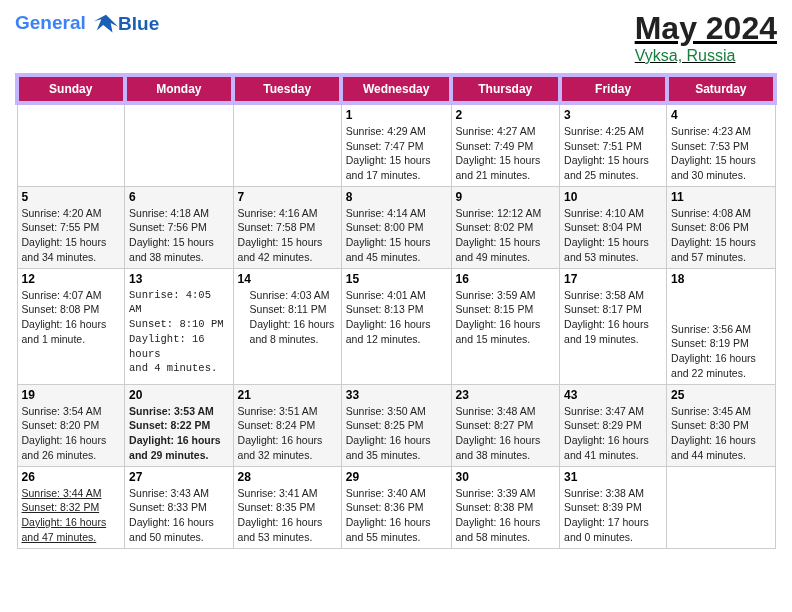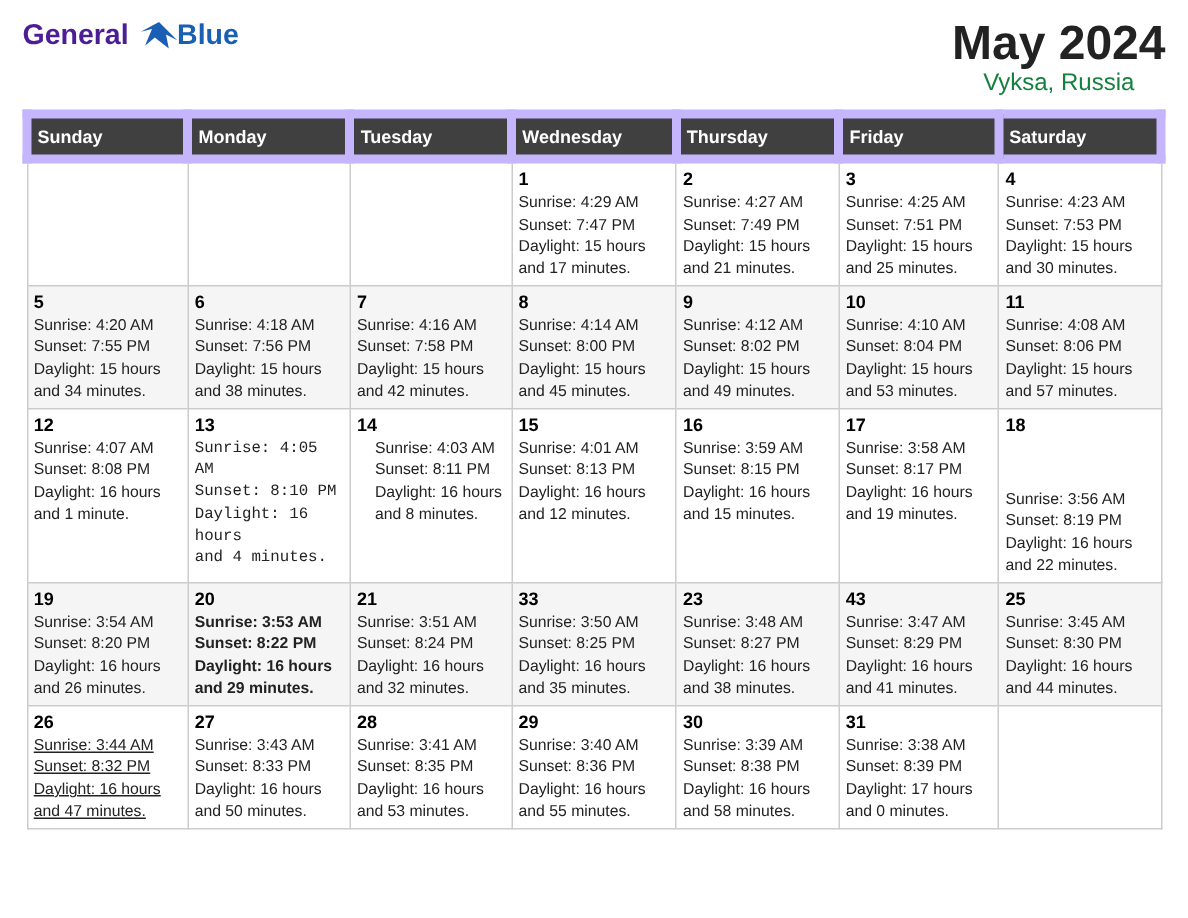--- a/index.html
+++ b/index.html
@@ -24,44 +24,45 @@
     .logo {
       display: flex;
       align-items: center;
     }
     .logo-icon {
       width: 28px;
       height: 28px;
       margin-left: 2px;
     }
     .title-block {
-      text-align: center;
+      text-align: left;
+      text-decoration: underline;
     }
     .month-year {
       font-size: 32px;
       font-weight: bold;
       color: #222;
     }
     .location {
       font-size: 16px;
       color: #15803d;
     }
     .calendar {
       width: 100%;
       border-collapse: collapse;
       font-size: 10.5px;
     }
     .calendar thead th {
-      background-color: #404040;
+      background-color: #be185d;
       color: #fff;
       padding: 5px 4px;
-      text-align: left;
+      text-align: center;
       font-size: 12px;
       font-weight: bold;
-      border: 6px solid #c4b5fd;
+      border: 4px solid #c4b5fd;
     }
     .calendar tbody td {
       border: 1px solid #ccc;
       vertical-align: top;
       padding: 3px 4px;
       width: 113px;
       min-height: 80px;
       height: 82px;
     }
     .calendar tbody tr:nth-child(even) td {
@@ -86,21 +87,21 @@
   </style>
 </head>
 <body>
 
 <div class="page">
   <div class="header">
     <div class="logo">
       <div>
         <div style="display:flex;align-items:center;">
           <div style="font-size:19px;font-weight:bold;line-height:1.15;">
-            <span style="color:#4c1d95;">General</span>
+            <span style="color:#3b82f6;">General</span>
             <svg class="logo-icon" viewBox="0 0 30 30" style="display:inline-block;vertical-align:middle;margin-left:1px;">
               <polygon points="15,5 28,18 20,14 22,24 12,16 5,22 10,10 2,12" fill="#1a5fb4"></polygon>
             </svg>
           </div>
           <div style="font-size:19px;font-weight:bold;color:#1a5fb4;margin-left:-2px;">Blue</div>
         </div>
       </div>
     </div>
     <div class="title-block">
       <div class="month-year">May 2024</div>
@@ -178,21 +179,21 @@
           </td>
           <td>
             <span class="day-number">8</span>
             <div class="day-info" style="white-space: pre-line;">Sunrise: 4:14 AM
 Sunset: 8:00 PM
 Daylight: 15 hours
 and 45 minutes.</div>
           </td>
           <td>
             <span class="day-number">9</span>
-            <div class="day-info" style="white-space: pre-line;">Sunrise: 4:12 AM
+            <div class="day-info" style="white-space: pre-line;">Sunrise: 12:12 AM
 Sunset: 8:02 PM
 Daylight: 15 hours
 and 49 minutes.</div>
           </td>
           <td>
             <span class="day-number">10</span>
             <div class="day-info" style="white-space: pre-line;">Sunrise: 4:10 AM
 Sunset: 8:04 PM
 Daylight: 15 hours
 and 53 minutes.</div>

